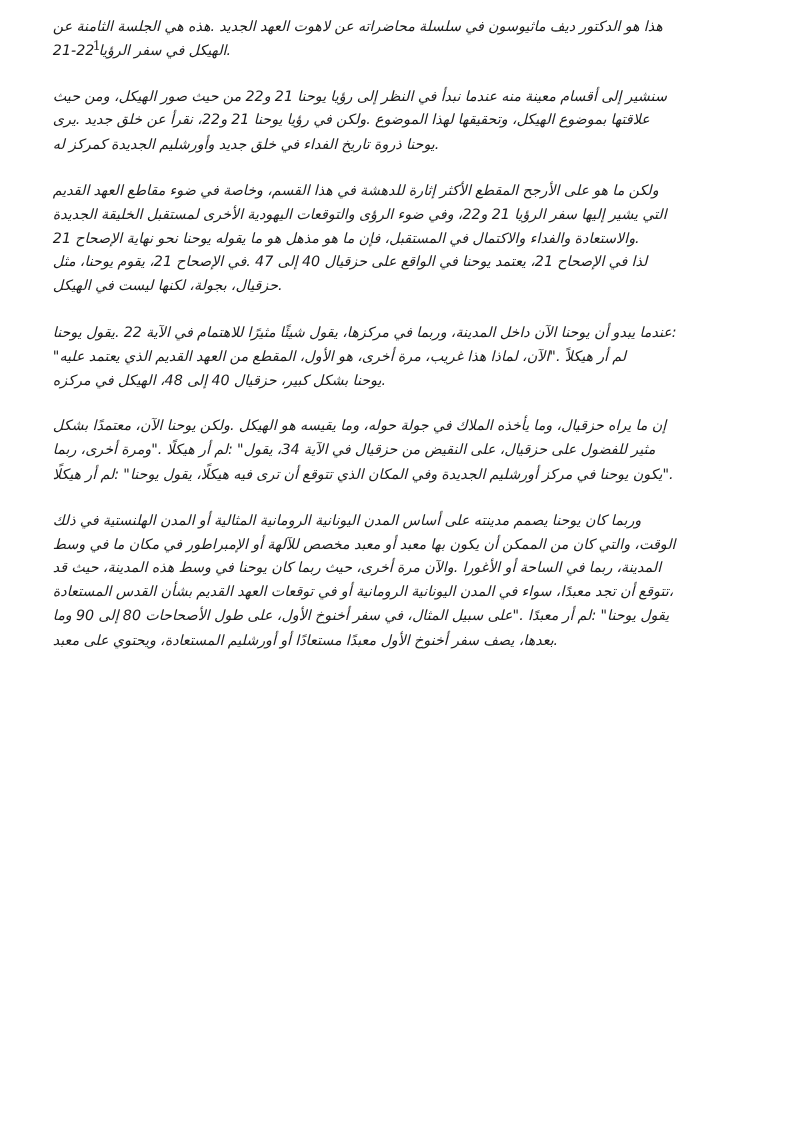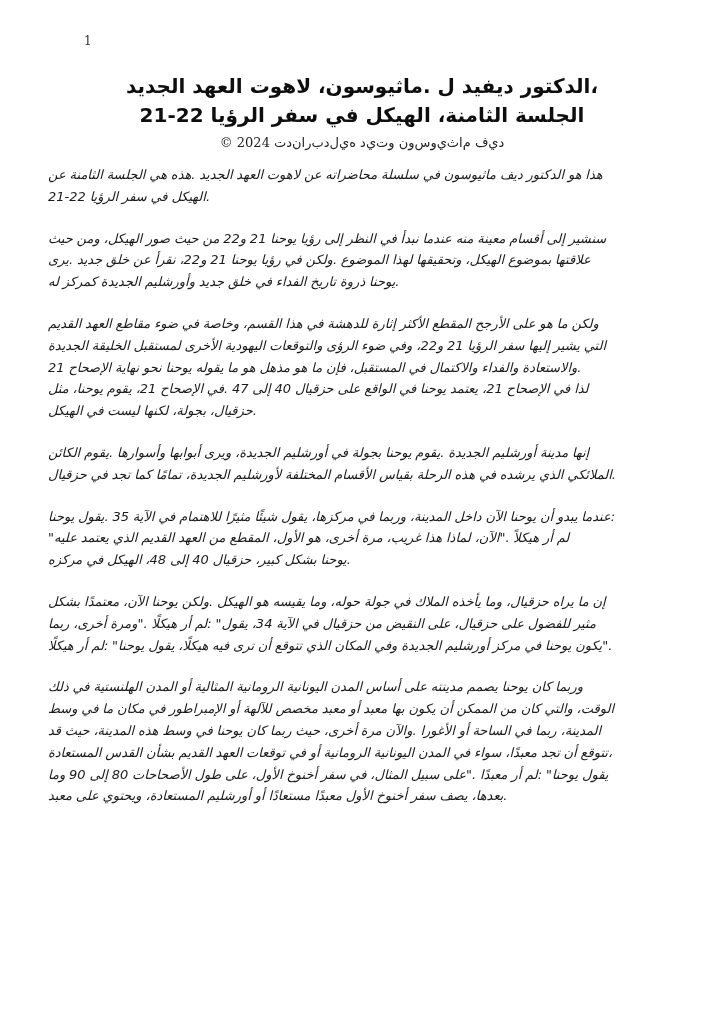--- a/index.html
+++ b/index.html
@@ -46,42 +46,33 @@
     color:#1b1b1b;
   }
 </style>
 </head>
 <body>
 
 <div class="page">
 
   <div class="page-number">1</div>
 
-  <header class="title-block">
-    <h1 style="margin:0;padding:0;font-size:inherit;font-weight:normal;">
-      <span class="title-line">،الدكتور ديفيد ل .ماثيوسون، لاهوت العهد الجديد</span>
-      <span class="title-line">الجلسة الثامنة، الهيكل في سفر الرؤيا 22-21</span>
-    </h1>
-    <div class="copyright">د‌ي‌ف م‌ا‌ث‌ي‌و‌س‌و‌ن و‌ت‌ي‌د ه‌ي‌ل‌د‌ب‌ر‌ا‌ن‌د‌ت 2024 ©</div>
-  </header>
 
   <main class="body-text">
     <p class="para">هذا هو الدكتور ديف ماثيوسون في سلسلة محاضراته عن لاهوت العهد الجديد .هذه هي الجلسة الثامنة عن
 .الهيكل في سفر الرؤيا 22-21</p>
     <p class="para">سنشير إلى أقسام معينة منه عندما نبدأ في النظر إلى رؤيا يوحنا 21 و22 من حيث صور الهيكل، ومن حيث
 علاقتها بموضوع الهيكل، وتحقيقها لهذا الموضوع .ولكن في رؤيا يوحنا 21 و22، نقرأ عن خلق جديد .يرى
 .يوحنا ذروة تاريخ الفداء في خلق جديد وأورشليم الجديدة كمركز له</p>
     <p class="para">ولكن ما هو على الأرجح المقطع الأكثر إثارة للدهشة في هذا القسم، وخاصة في ضوء مقاطع العهد القديم
 التي يشير إليها سفر الرؤيا 21 و22، وفي ضوء الرؤى والتوقعات اليهودية الأخرى لمستقبل الخليقة الجديدة
 .والاستعادة والفداء والاكتمال في المستقبل، فإن ما هو مذهل هو ما يقوله يوحنا نحو نهاية الإصحاح 21
 لذا في الإصحاح 21، يعتمد يوحنا في الواقع على حزقيال 40 إلى 47 .في الإصحاح 21، يقوم يوحنا، مثل
 .حزقيال، بجولة، لكنها ليست في الهيكل</p>
-    <p class="para">إنها مدينة أورشليم الجديدة .يقوم يوحنا بجولة في أورشليم الجديدة، ويرى أبوابها وأسوارها .يقوم الكائن
-.الملائكي الذي يرشده في هذه الرحلة بقياس الأقسام المختلفة لأورشليم الجديدة، تمامًا كما تجد في حزقيال</p>
-    <p class="para">:عندما يبدو أن يوحنا الآن داخل المدينة، وربما في مركزها، يقول شيئًا مثيرًا للاهتمام في الآية 35 .يقول يوحنا
+    <p class="para">:عندما يبدو أن يوحنا الآن داخل المدينة، وربما في مركزها، يقول شيئًا مثيرًا للاهتمام في الآية 22 .يقول يوحنا
 لم أر هيكلاً ."الآن، لماذا هذا غريب، مرة أخرى، هو الأول، المقطع من العهد القديم الذي يعتمد عليه"
 .يوحنا بشكل كبير، حزقيال 40 إلى 48، الهيكل في مركزه</p>
     <p class="para">إن ما يراه حزقيال، وما يأخذه الملاك في جولة حوله، وما يقيسه هو الهيكل .ولكن يوحنا الآن، معتمدًا بشكل
 مثير للفضول على حزقيال، على النقيض من حزقيال في الآية 34، يقول" :لم أر هيكلًا ."ومرة أخرى، ربما
 ."يكون يوحنا في مركز أورشليم الجديدة وفي المكان الذي تتوقع أن ترى فيه هيكلًا، يقول يوحنا" :لم أر هيكلًا</p>
     <p class="para">وربما كان يوحنا يصمم مدينته على أساس المدن اليونانية الرومانية المثالية أو المدن الهلنستية في ذلك
 الوقت، والتي كان من الممكن أن يكون بها معبد أو معبد مخصص للآلهة أو الإمبراطور في مكان ما في وسط
 المدينة، ربما في الساحة أو الأغورا .والآن مرة أخرى، حيث ربما كان يوحنا في وسط هذه المدينة، حيث قد
 ،تتوقع أن تجد معبدًا، سواء في المدن اليونانية الرومانية أو في توقعات العهد القديم بشأن القدس المستعادة
 يقول يوحنا" :لم أر معبدًا ."على سبيل المثال، في سفر أخنوخ الأول، على طول الأصحاحات 80 إلى 90 وما

